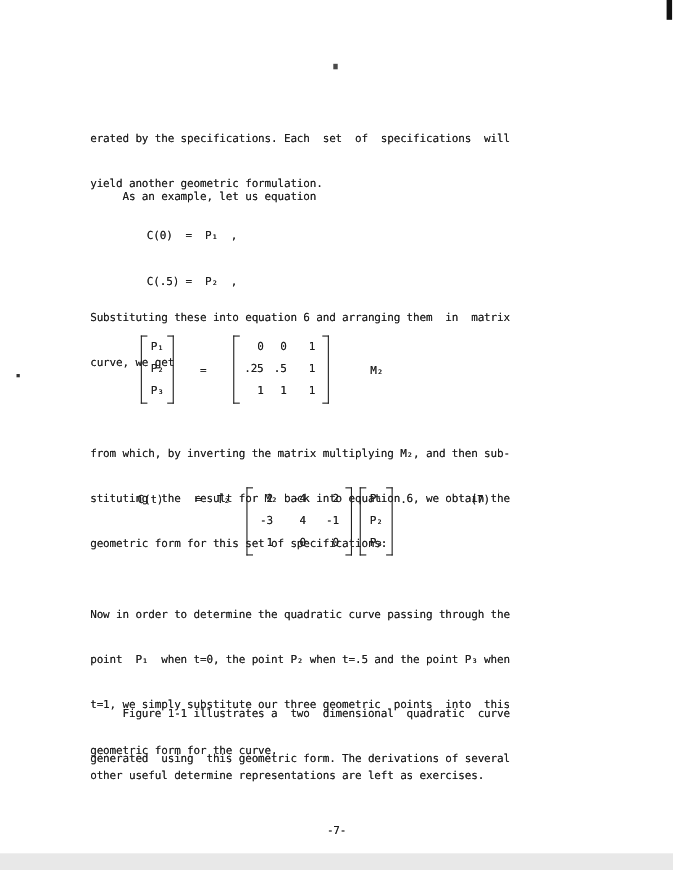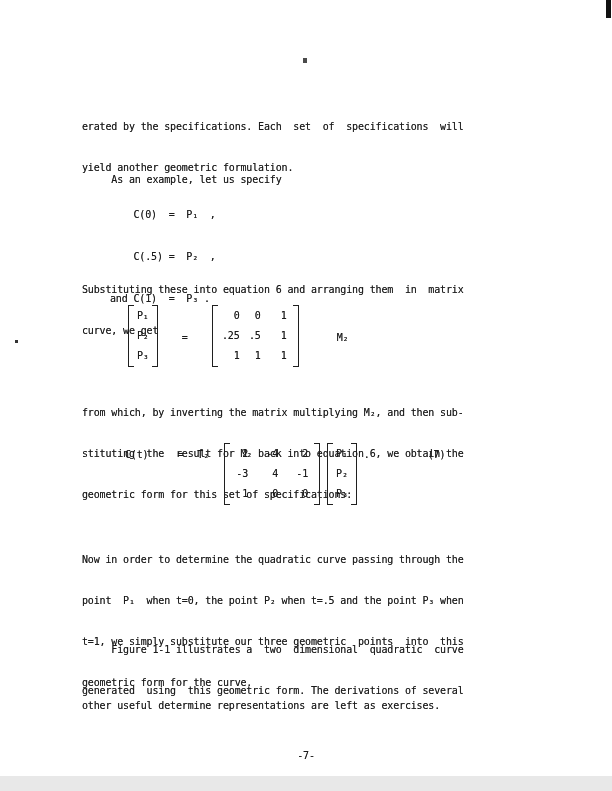--- a/index.html
+++ b/index.html
@@ -45,27 +45,26 @@
   <div class="artifact" style="top:0; left:606; left:606px; width:5px; height:18px; background:#111;"></div>
   <div class="artifact" style="left:303px; top:58px; width:4px; height:5px; background:#4a4a4a;"></div>
   <div class="artifact" style="left:15px; top:340px; width:3px; height:3px; background:#333;"></div>
 
   <div class="para" style="left:82px; top:95px;">
     <div class="tline">erated by the specifications. Each  set  of  specifications  will</div>
     <div class="tline">yield another geometric formulation.</div>
   </div>
 
   <div class="para" style="left:82px; top:148px;">
-    <div class="tline">     As an example, let us specify</div>
+    <div class="tline">     As an example, let us equation</div>
   </div>
 
   <div class="para specs" style="left:110px; top:183px;">
     <div class="tline">    C(0)  =  P₁  ,</div>
     <div class="tline">    C(.5) =  P₂  ,</div>
-    <div class="tline">and C(1)  =  P₃ .</div>
   </div>
 
   <div class="para" style="left:82px; top:258px;">
     <div class="tline">Substituting these into equation 6 and arranging them  in  matrix</div>
     <div class="tline">curve, we get</div>
   </div>
 
   <div class="eq" style="left:128px; top:305px;">
     <span class="mx">
       <span class="arm l"></span>

